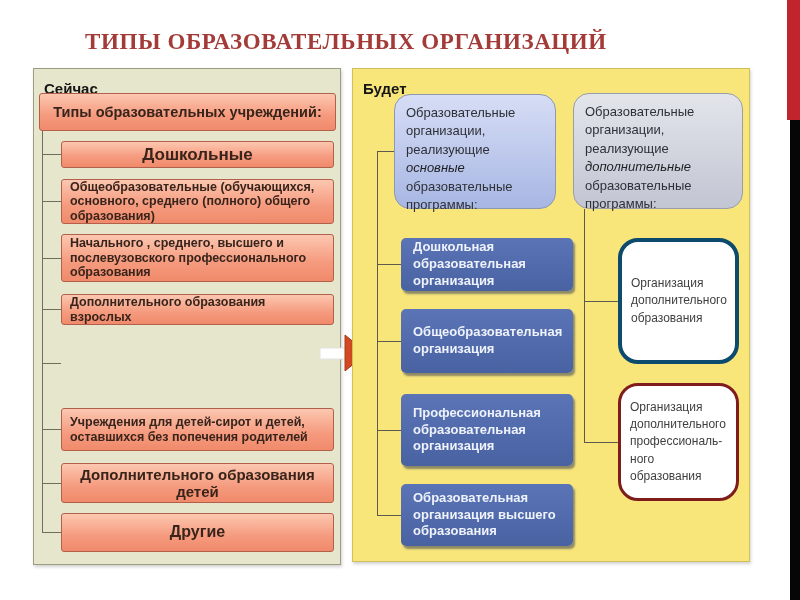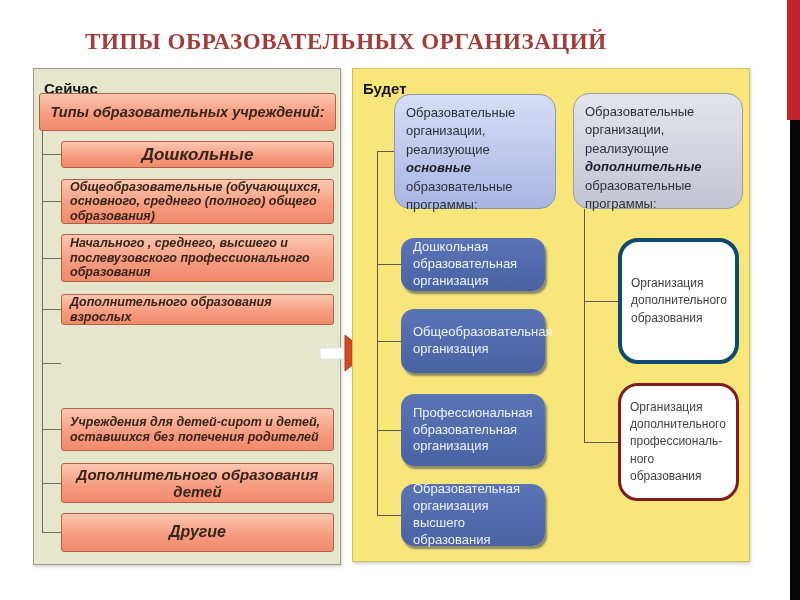--- a/index.html
+++ b/index.html
@@ -15,21 +15,21 @@
   .black-bar { position:absolute; left:790px; top:120px; width:10px; height:480px; background:#060606; }
 
   
   .panel { position:absolute; border:1px solid #9d9d85; box-shadow:1px 2px 3px rgba(0,0,0,.18); }
   .panel-now    { left:33px;  top:68px; width:308px; height:497px; background:#e6e6cd; }
   .panel-future { left:352px; top:68px; width:398px; height:494px; background:#f8e67b; border-color:#cfc05c; }
   .panel-label { position:absolute; left:10px; top:11px; font-weight:bold; font-size:15px; color:#151515; }
 
   
   .pink { position:absolute; background:linear-gradient(180deg,#fcc7b0 0%,#f59a7e 60%,#f08a6b 100%);
-          border:1px solid #b25f4b; border-radius:3px; color:#38241b;font-style:italic; }
+          border:1px solid #b25f4b; border-radius:3px; color:#38241b; }
   .np-header { left:5px; top:24px; width:297px; height:38px; display:flex; align-items:center;
                justify-content:center; font-weight:bold; font-size:14.5px; }
   .now-item { left:27px; width:273px; display:flex; align-items:center; padding:2px 8px;
               font-weight:bold; font-size:12.5px; line-height:1.16; }
   .ni1 { top:72px;  height:27px; font-size:17px; justify-content:center; }
   .ni2 { top:110px; height:45px; }
   .ni3 { top:165px; height:48px; }
   .ni4 { top:225px; height:31px; padding-right:60px; }
   .ni5 { top:263px; height:62px; }
   .ni6 { top:339px; height:43px; }
@@ -42,30 +42,30 @@
   .vline-now { left:8px; top:62px; width:1px; height:401px; }
   .stub { height:1px; }
   .s1{left:8px;top:85px;width:19px;}  .s2{left:8px;top:132px;width:19px;}
   .s3{left:8px;top:189px;width:19px;} .s4{left:8px;top:240px;width:19px;}
   .s5{left:8px;top:294px;width:19px;} .s6{left:8px;top:360px;width:19px;}
   .s7{left:8px;top:414px;width:19px;} .s8{left:8px;top:463px;width:19px;}
 
   
   .hdr { position:absolute; padding:9px 11px; font-size:13px; line-height:1.42; color:#2e3138;
          border-radius:16px; }
-  .hdr .em { font-weight:bold; font-style:italic; color:#1d1f24; }
+  .hdr .em { font-weight:normal; font-style:italic; color:#1d1f24; }
   .hdr-main { left:41px; top:25px; width:162px; height:115px;
               background:linear-gradient(180deg,#d6ddf5 0%,#a7b6e3 100%); border:1px solid #8f98b2; }
   .hdr-add  { left:220px; top:24px; width:170px; height:116px;
               background:linear-gradient(180deg,#e3e5eb 0%,#c2c5d2 100%); border:1px solid #989da9; }
 
   
-  .blue-box { position:absolute; left:48px; width:144px; padding:6px 12px; display:flex; align-items:center;
-              background:linear-gradient(180deg,#5a74b6 0%,#4962a2 100%); border-radius:13px;
-              color:#eef2fb; font-size:13px; line-height:1.3; box-shadow:2px 3px 2px rgba(35,45,80,.5); }
+  .blue-box { position:absolute; left:48px; width:172px; padding:6px 12px; display:flex; align-items:center;
+              background:linear-gradient(180deg,#5a74b6 0%,#4962a2 100%); border-radius:5px;
+              color:#eef2fb; font-size:13px; line-height:1.3; box-shadow:2px 3px 2px rgba(35,45,80,.5);font-weight:bold; }
   .bb1 { top:169px; height:53px; } .bb2 { top:240px; height:64px; }
   .bb3 { top:325px; height:72px; } .bb4 { top:415px; height:62px; }
 
   
   .white-box { position:absolute; left:265px; width:121px; padding:8px 9px; display:flex; align-items:center;
                background:#ffffff; border-radius:20px; color:#3f3f3f; font-size:12px; line-height:1.45; }
   .wb1 { top:169px; height:126px; border:4px solid #0c4a6e; }
   .wb2 { top:314px; height:118px; border:3px solid #7f1d1d; }
 
   

